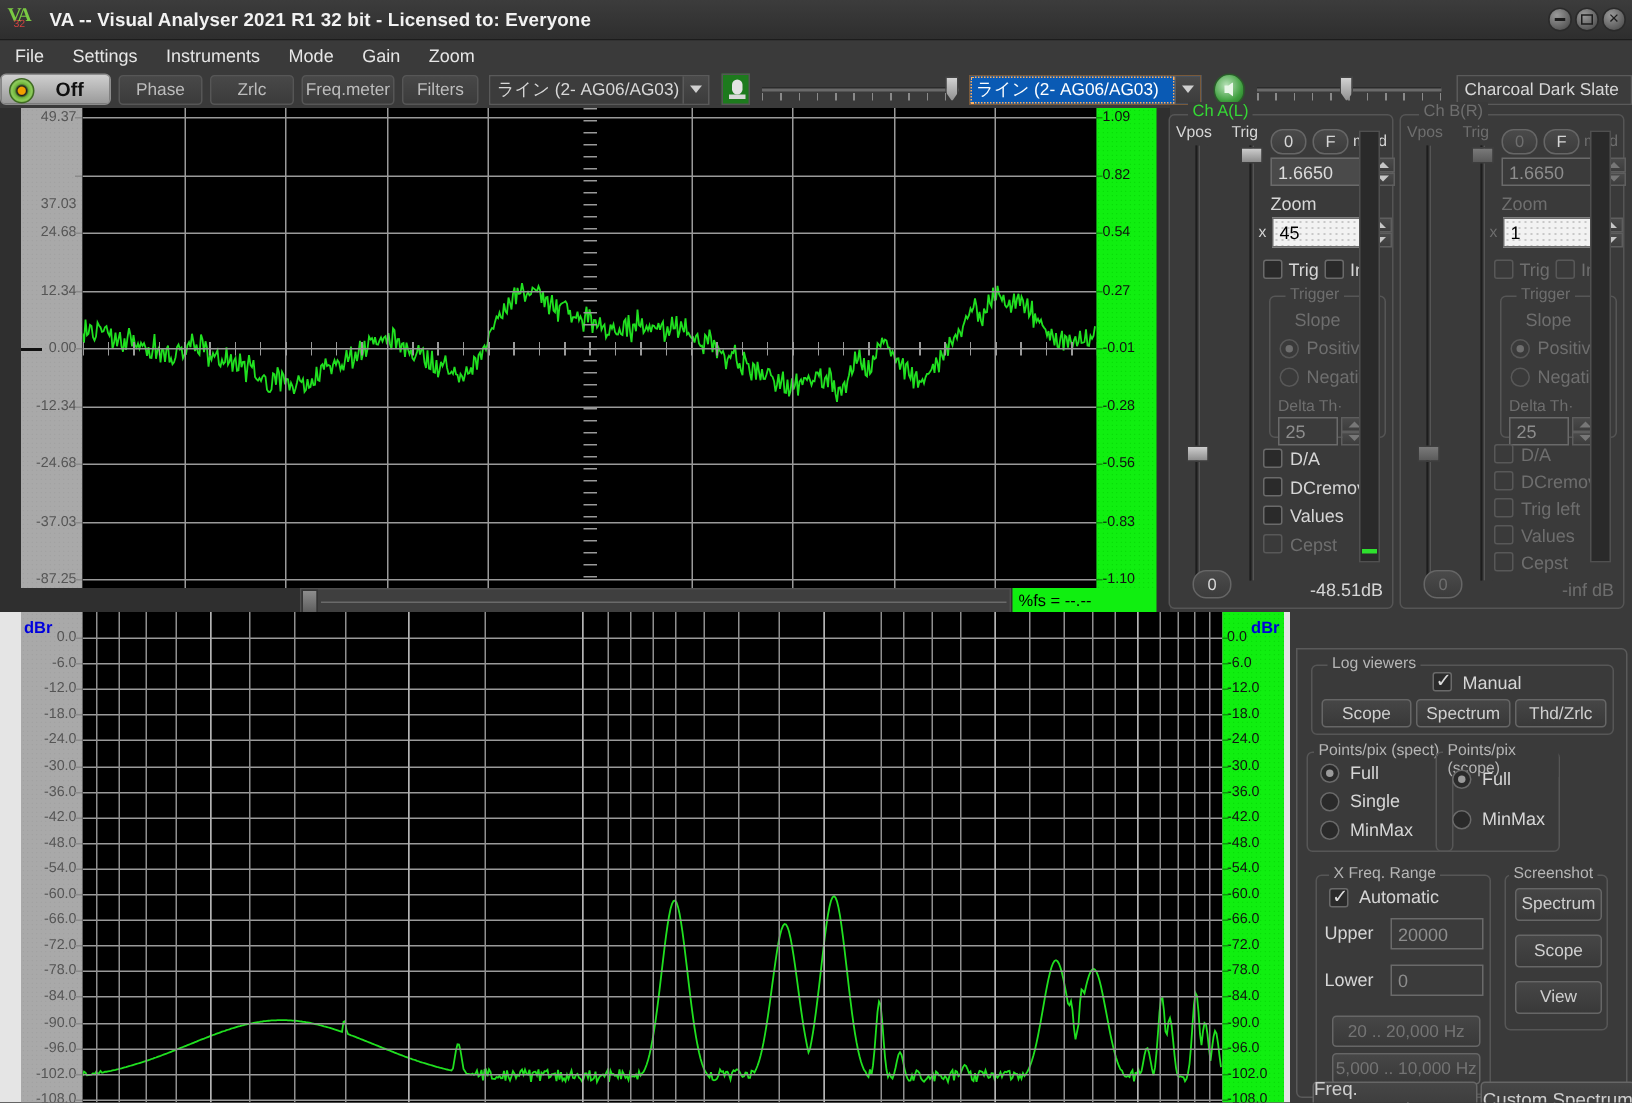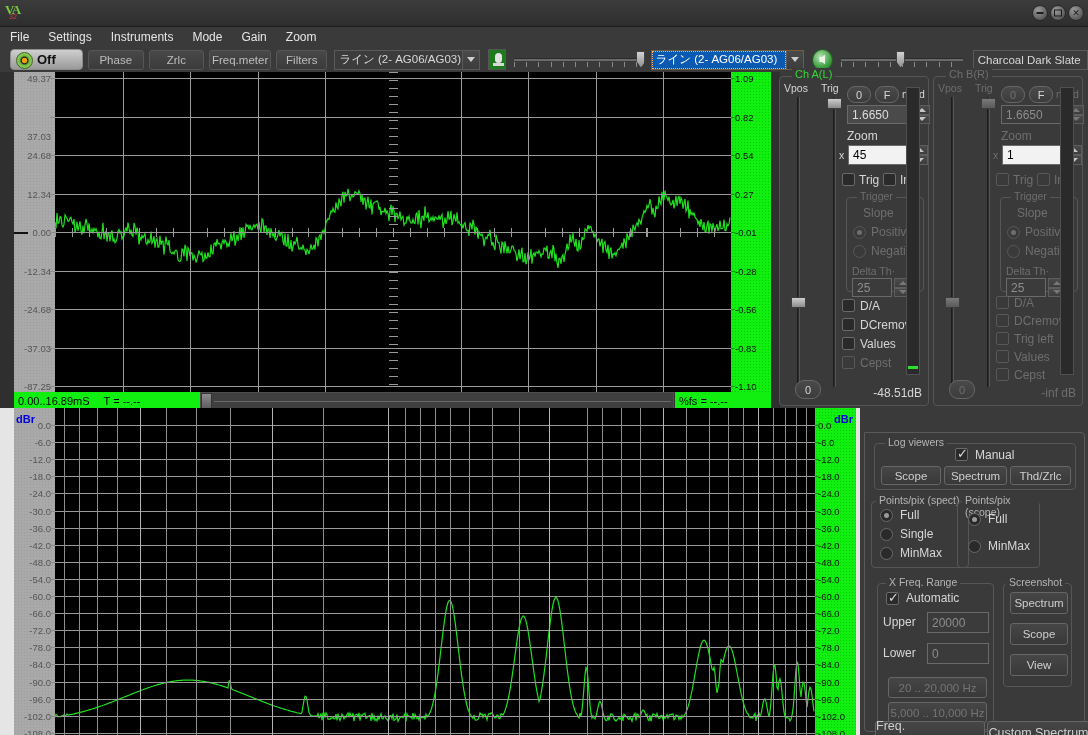--- a/index.html
+++ b/index.html
@@ -59,25 +59,25 @@
     display: flex; align-items: center; background: #3a3a3a;
   }
   .tbtn {
     height: 20px; border: 1px solid #565656; border-radius: 3px;
     background: linear-gradient(#484848,#3b3b3b);
     color: #bdbdbd; font-size: 11.5px;
     display: flex; align-items: center; justify-content: center;
     padding: 0 9px; margin-left: 5px; white-space: nowrap;
   }
   #offbtn {
-    margin-left: 10px; height: 21px; width: 76px; border-radius: 4px;
+    height: 21px; width: 76px; border-radius: 4px;
     border: 1px solid #8d8d8d;
     background: linear-gradient(#cfcfcf,#9a9a9a);
     color: #111; font-size: 13px; font-weight: bold;
-    display: flex; align-items: center; padding-left: 26px;
+    display: flex; align-items: center; padding-left: 36px;
     position: relative;
   }
   #offled {
     position: absolute; left: 5px; top: 2px; width: 17px; height: 17px; border-radius: 50%;
     background: radial-gradient(circle at 50% 50%, #f0a000 0%, #f0a000 22%, #1e1e1e 30%, #6db33a 44%, #8ccb5a 62%, #6aa83b 85%, #4e8a2a 100%);
     border: 1px solid #3f6a22;
   }
   .combo {
     height: 20px; margin-left: 7px; border: 1px solid #7a5a3a;
     background: #0a5ab4; display: flex; align-items: center;
@@ -237,20 +237,21 @@
   .cbx.lightbox { background:#2b2b2b; }
 </style>
 </head>
 <body>
 
 <div id="titlebar">
   <div id="applogo">
     <span class="va">VA</span>
     <span class="bit">32</span>
   </div>
+  <div id="titletext">VA -- Visual Analyser 2021 R1 32 bit - Licensed to: Everyone</div>
   <div id="winbtns">
     <div class="winbtn mini">
         <i></i>
       </div>
     <div class="winbtn maxi">
         <i></i>
       </div>
     <div class="winbtn">
         <i>✕</i>
       </div>
@@ -397,24 +398,20 @@
       <div class="tickm" style="top: 198.5px;"></div>
       <div class="axlabel" style="top: 237px;">-0.56</div>
       <div class="tickm" style="top: 237px;"></div>
       <div class="axlabel" style="top: 275.5px;">-0.83</div>
       <div class="tickm" style="top: 275.5px;"></div>
       <div class="axlabel" style="top: 314px;">-1.10</div>
       <div class="tickm" style="top: 314px;"></div>
     </div>
 
   <div id="scope-status">
-    <div class="greenbar" style="position:absolute;left:0;top:0;width:186px">
-      <span>0.00..16.89mS</span>
-      <span style="margin-left:14px">T = --.--</span>
-    </div>
     <div class="greenbar" style="position:absolute;right:0;top:0;width:96px">%fs = --.--</div>
   </div>
   <div id="scope-hscroll">
     <div class="sthumb"></div>
     <div class="sline"></div>
   </div>
 </div>
 
 <div class="chpanel" id="chA">
   <div class="chtitle">Ch A(L)</div>

